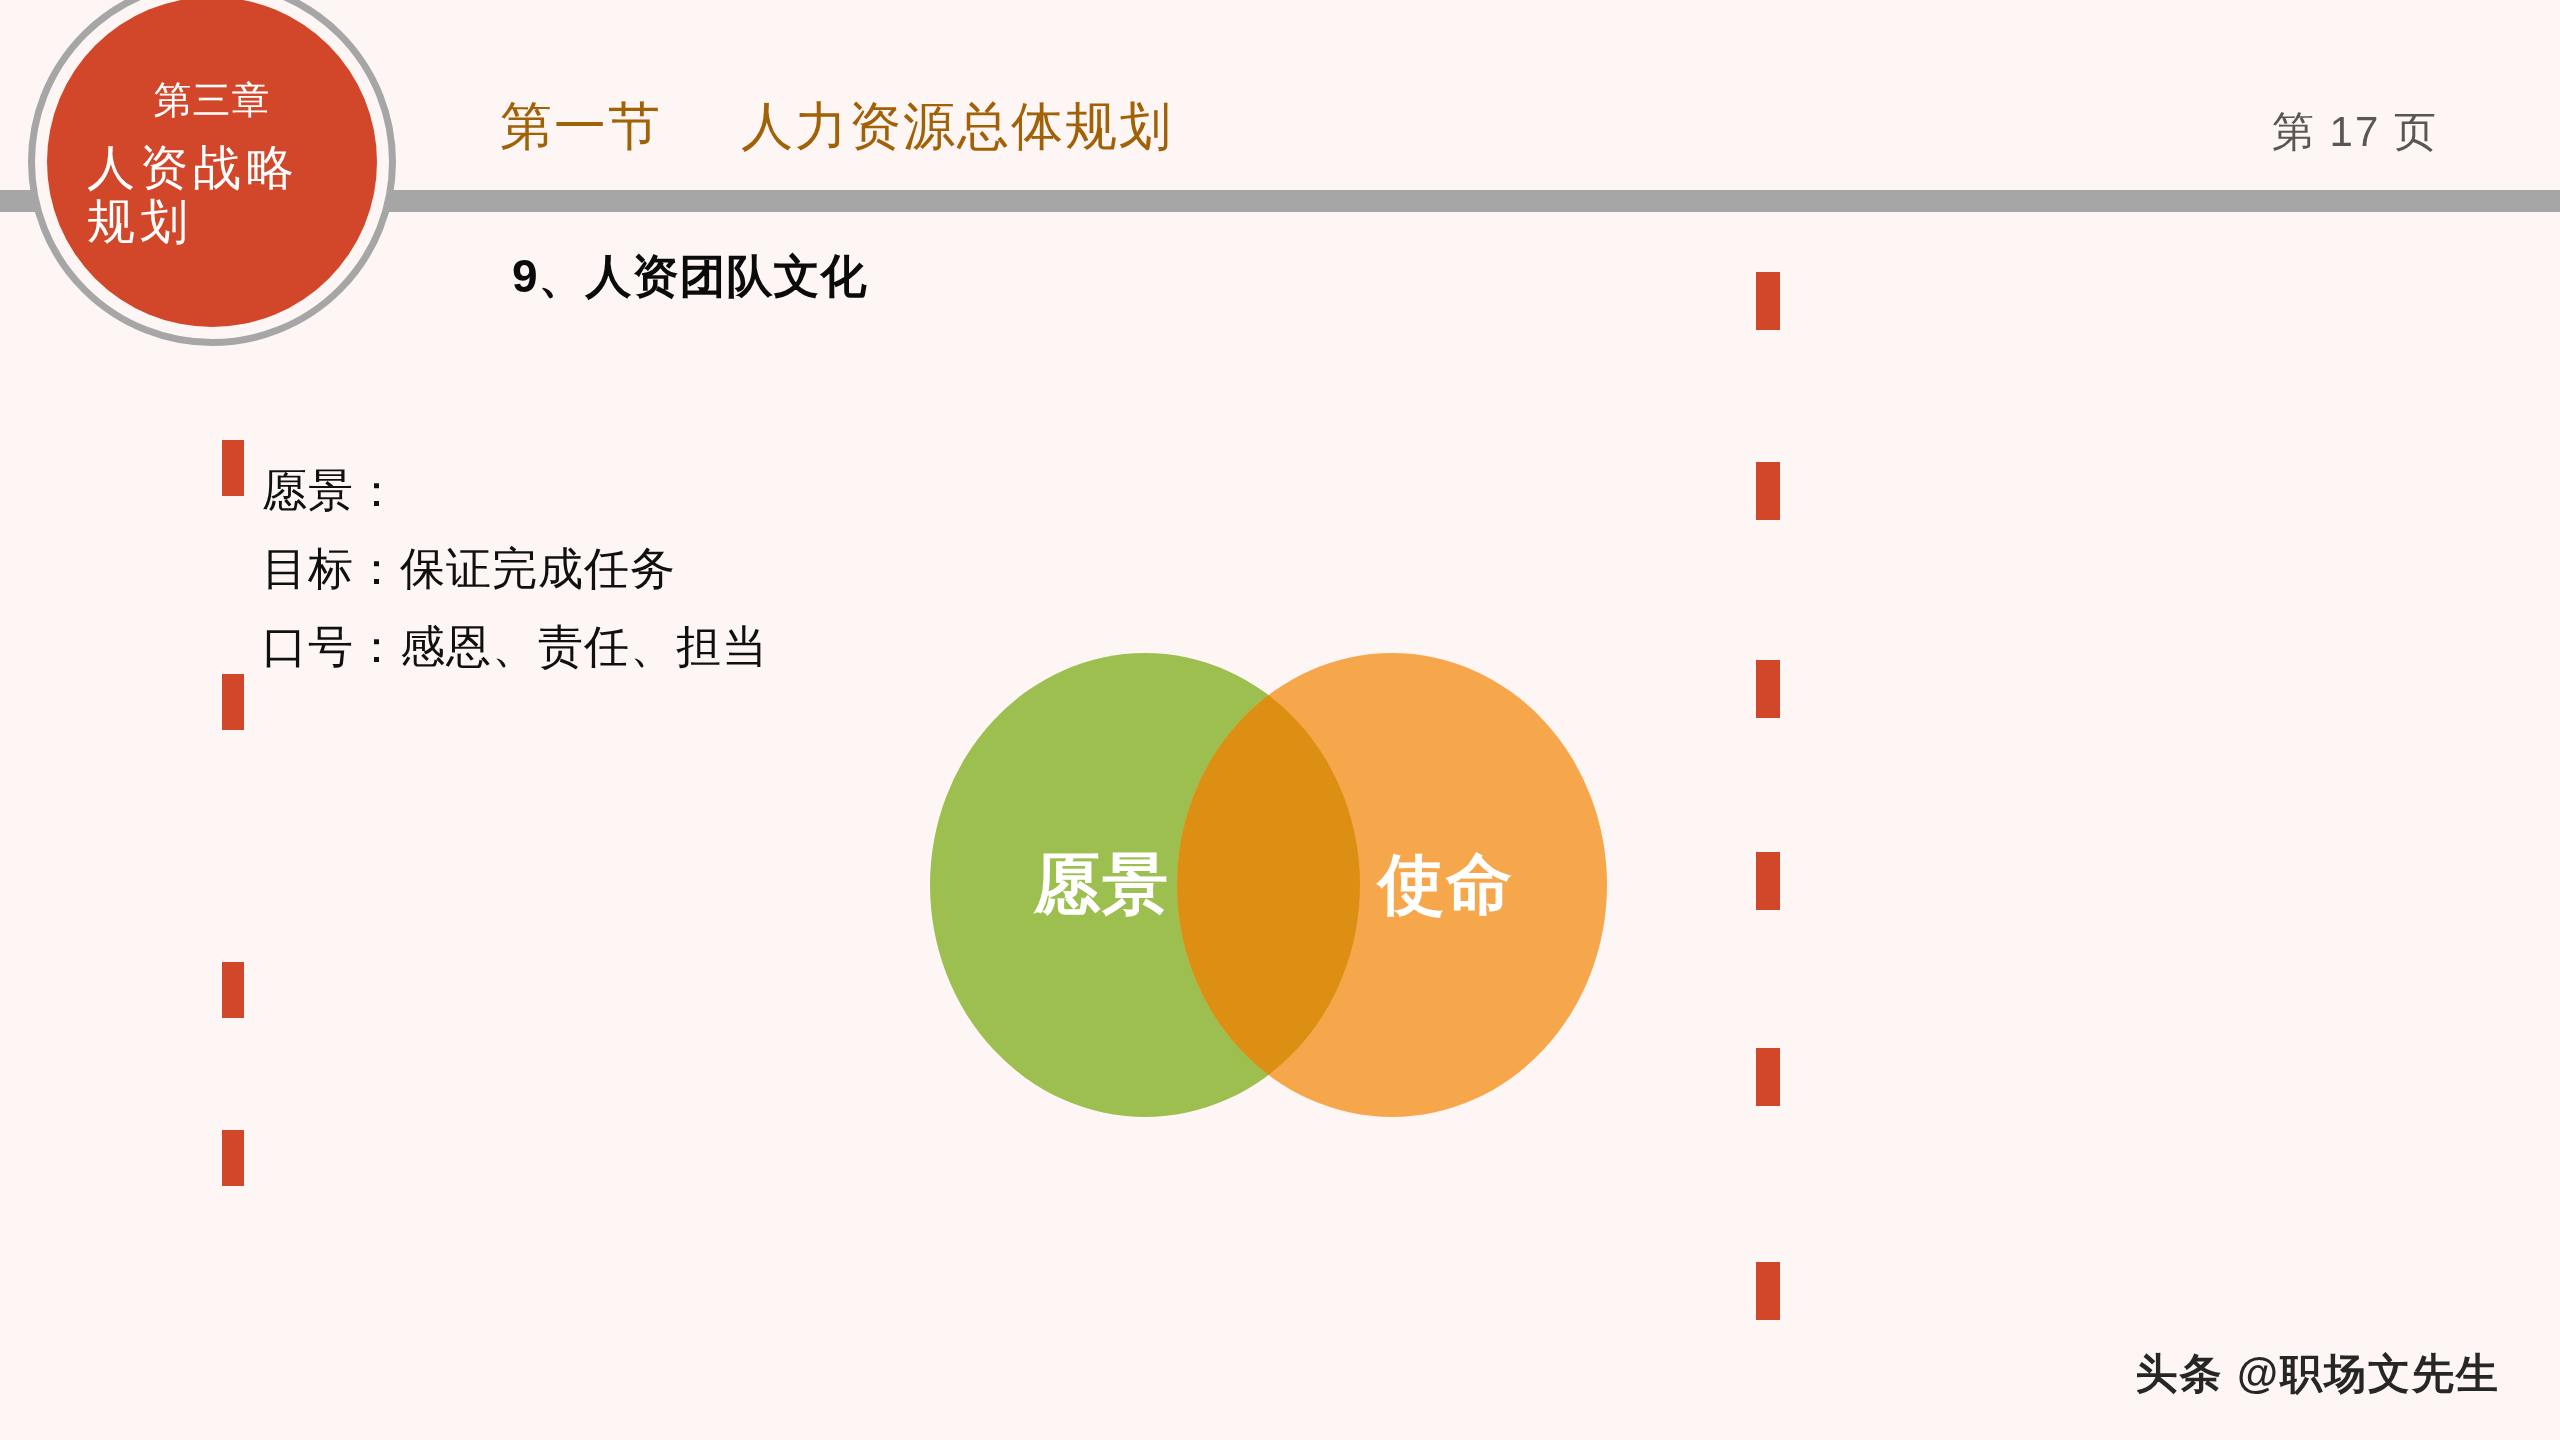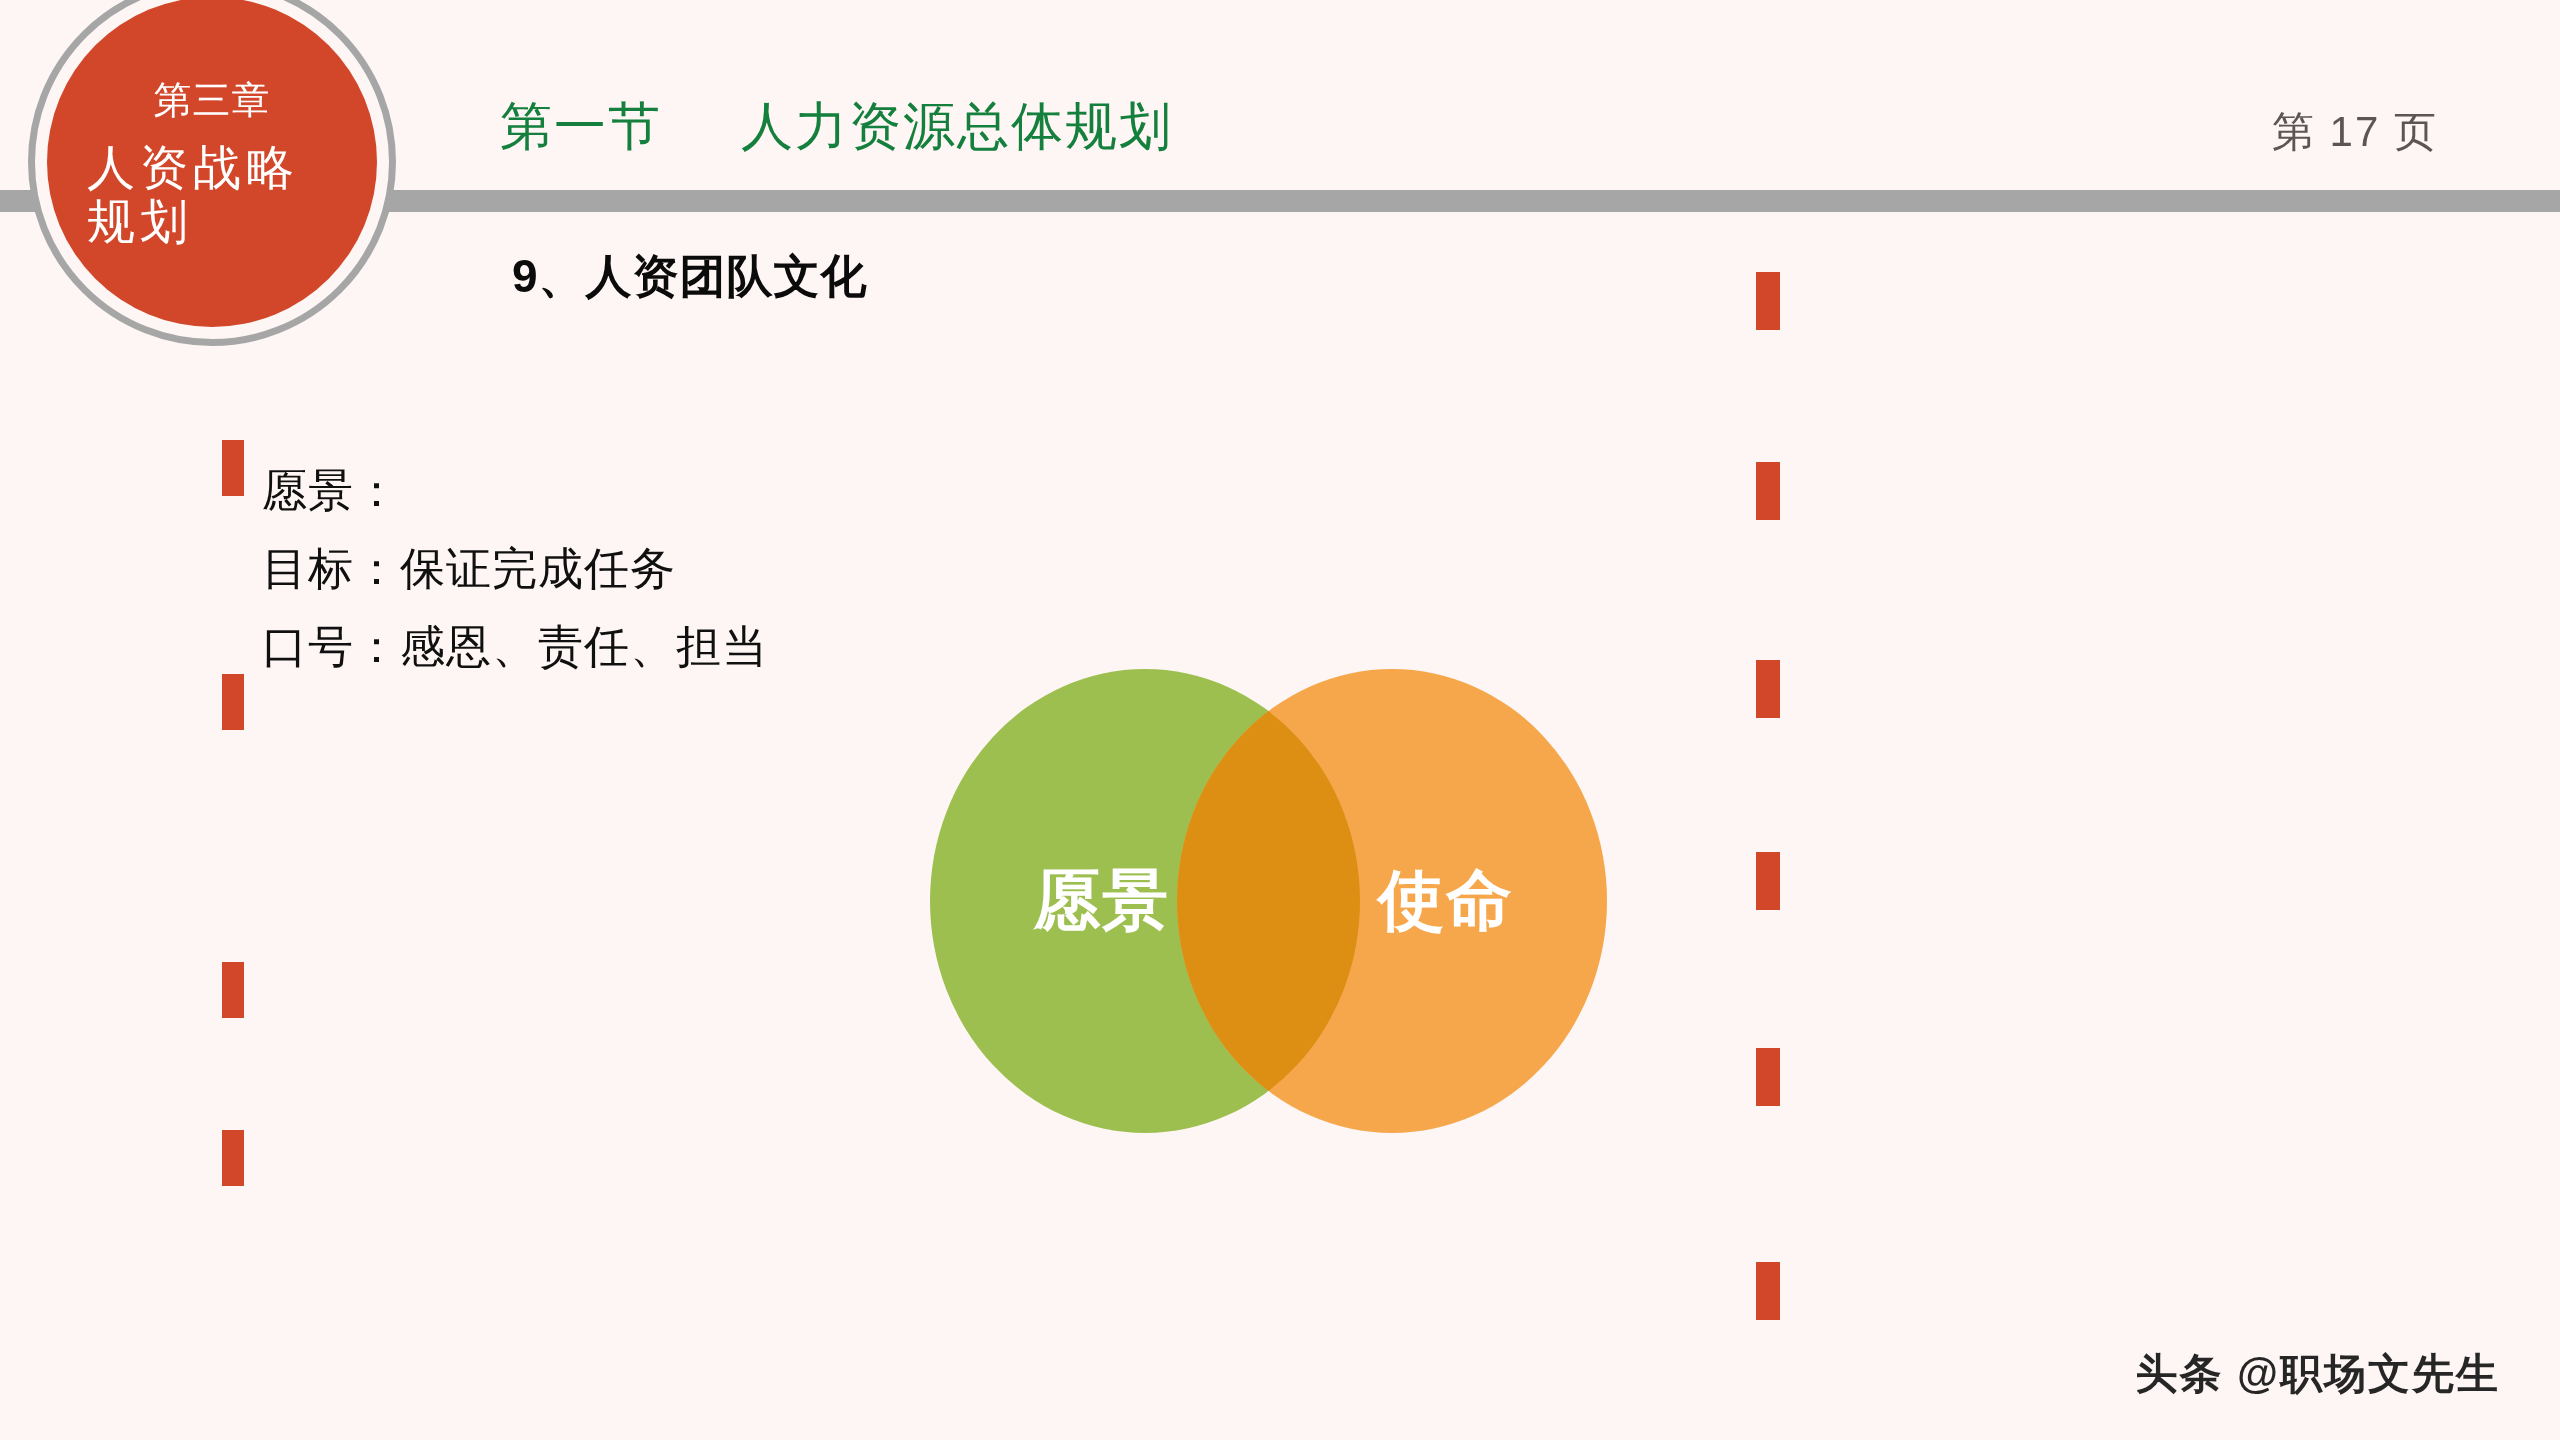--- a/index.html
+++ b/index.html
@@ -80,21 +80,21 @@
     width: 250px;
     word-break: break-all;
   }
 
   
   .header-title {
     position: absolute;
     left: 500px;
     top: 92px;
     font-size: 52px;
-    color: #15803d;
+    color: #a16207;
     letter-spacing: 2px;
     white-space: nowrap;
   }
   .header-title .sep {
     display: inline-block;
     width: 46px;
   }
   .page-number {
     position: absolute;
     right: 122px;
@@ -142,21 +142,21 @@
   .dash.right-col {
     width: 24px;
     height: 58px;
     left: 1756px;
   }
 
   
   .venn {
     position: absolute;
     left: 900px;
-    top: 666px;
+    top: 650px;
     width: 740px;
     height: 470px;
   }
   .venn svg { display: block; }
   .venn-label {
     position: absolute;
     color: #ffffff;
     font-size: 66px;
     font-weight: bold;
     letter-spacing: 2px;

